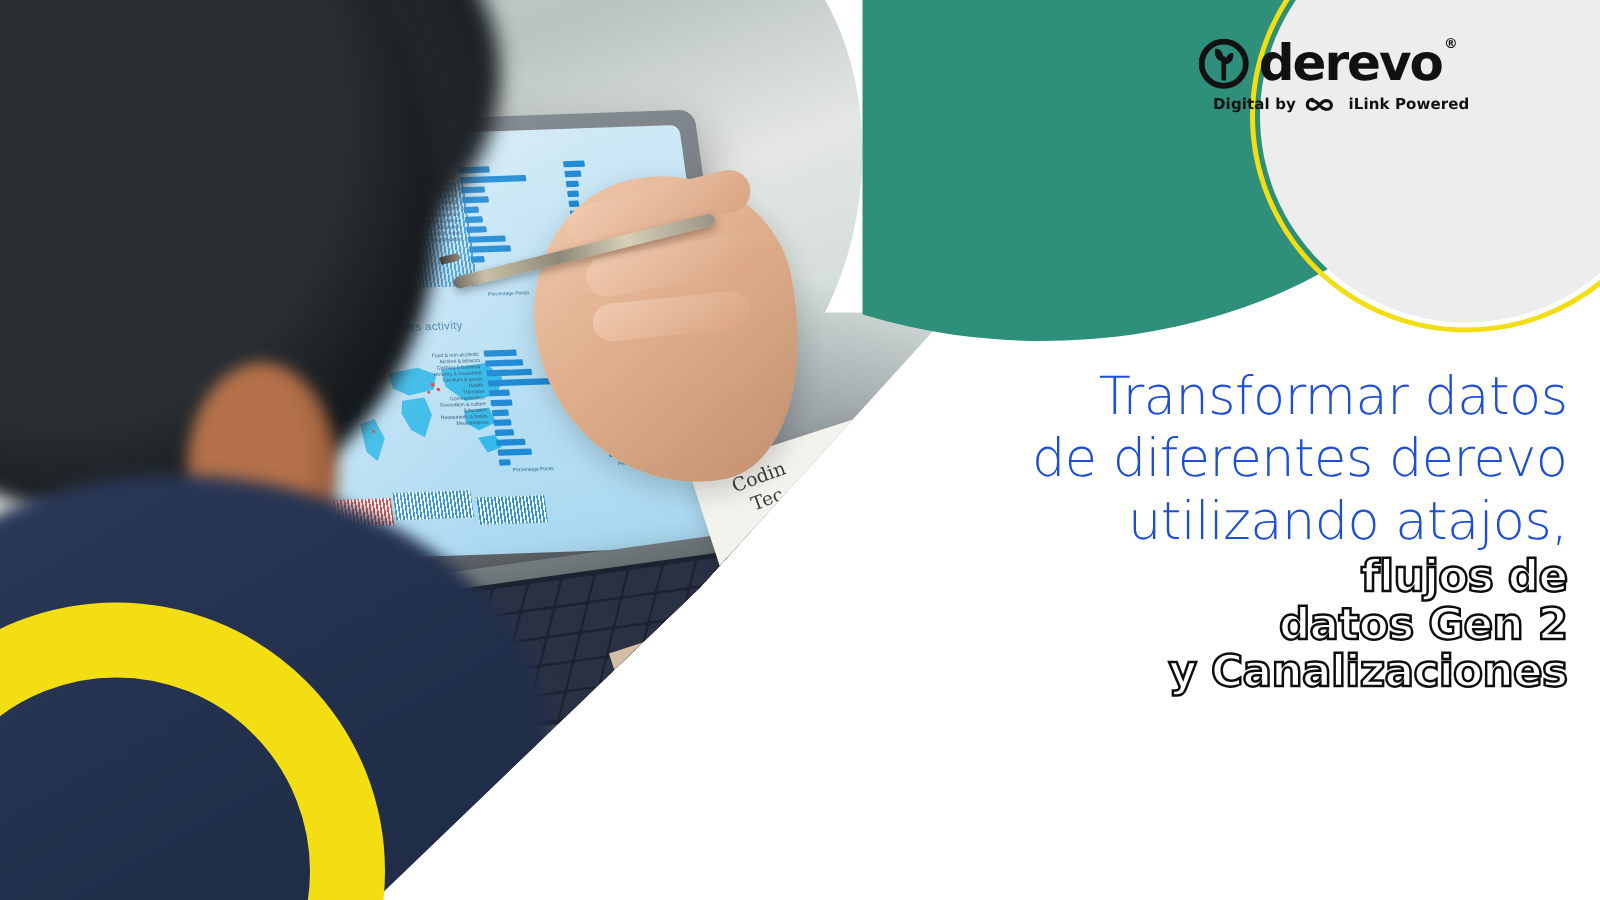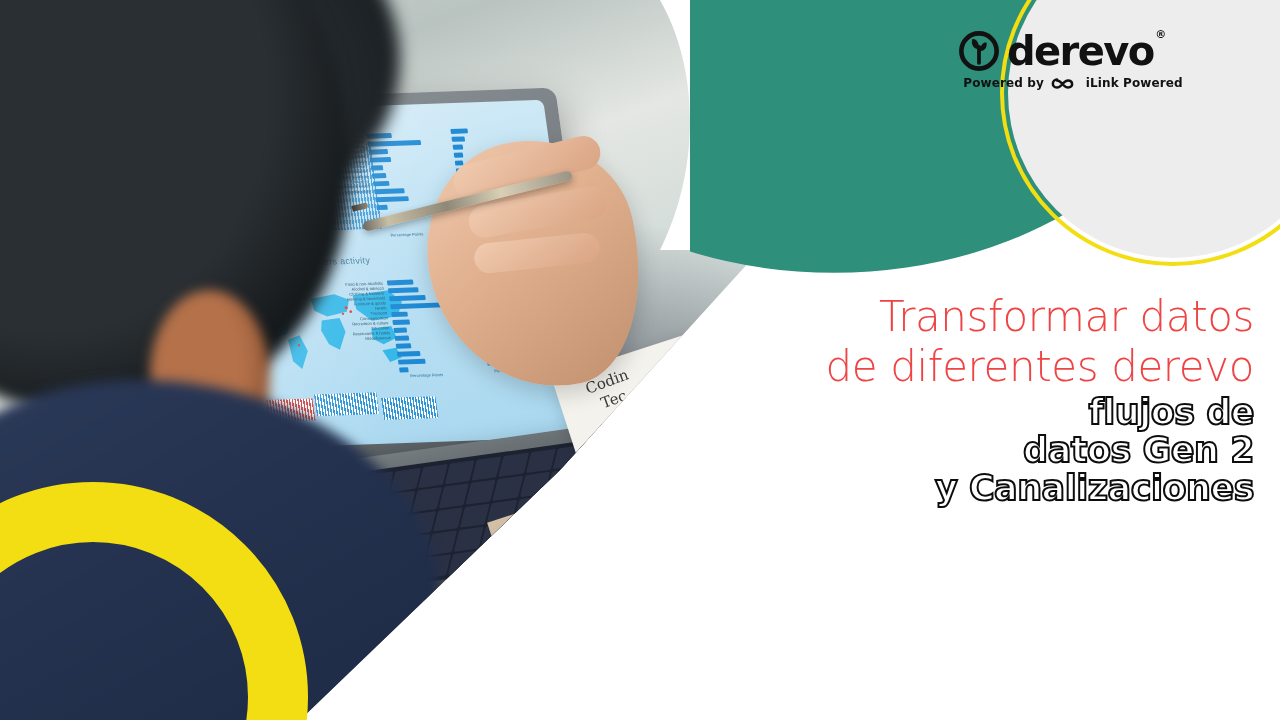--- a/index.html
+++ b/index.html
@@ -306,21 +306,21 @@
     right:26px; top:292px;
     width:620px;
     text-align:right;
     z-index:25;
   }
   .hl-light {
     font-family:"DejaVu Sans", sans-serif;
     font-weight:300;
     font-size:42px;
     line-height:1.19;
-    color:#ef4444;
+    color:#1d4ed8;
     letter-spacing:-.4px;
   }
   .hl-outline {
     font-family:"DejaVu Sans", sans-serif;
     font-weight:bold;
     font-size:35px;
     line-height:1.15;
     letter-spacing:-.5px;
     color:#ffffff;
     -webkit-text-stroke:2px #0d0d0d;
@@ -551,32 +551,33 @@
         <circle cx="50" cy="50" r="42" fill="none" stroke="#111" stroke-width="11"></circle>
         <path d="M50,78 L50,40" stroke="#111" stroke-width="9" stroke-linecap="round"></path>
         <path d="M50,44 C50,26 40,20 34,22 C30,34 38,46 50,46 Z" fill="#111"></path>
         <path d="M52,48 C54,34 62,28 68,30 C70,42 62,52 52,50 Z" fill="#111"></path>
       </svg>
       <div class="logo-word">
         <span>derevo</span><span class="logo-reg">®</span>
       </div>
     </div>
     <div class="logo-sub">
-      <span>Powered by</span>
+      <span>Digital by</span>
       <svg width="30" height="13" viewBox="0 0 60 26">
         <path d="M14,5 C4,5 2,21 14,21 C24,21 26,7 36,7 C46,7 48,21 36,21 C26,21 24,7 14,7" fill="none" stroke="#111" stroke-width="5" stroke-linecap="round"></path>
       </svg>
       <span>iLink Powered</span>
     </div>
   </div>
 
   <div class="headline">
     <div class="hl-light">
       <div>Transformar datos</div>
       <div>de diferentes derevo</div>
+      <div>utilizando atajos,</div>
     </div>
     <div class="hl-outline">
       <div>flujos de</div>
       <div>datos Gen 2</div>
       <div>y Canalizaciones</div>
     </div>
   </div>
 
 </div>
 

